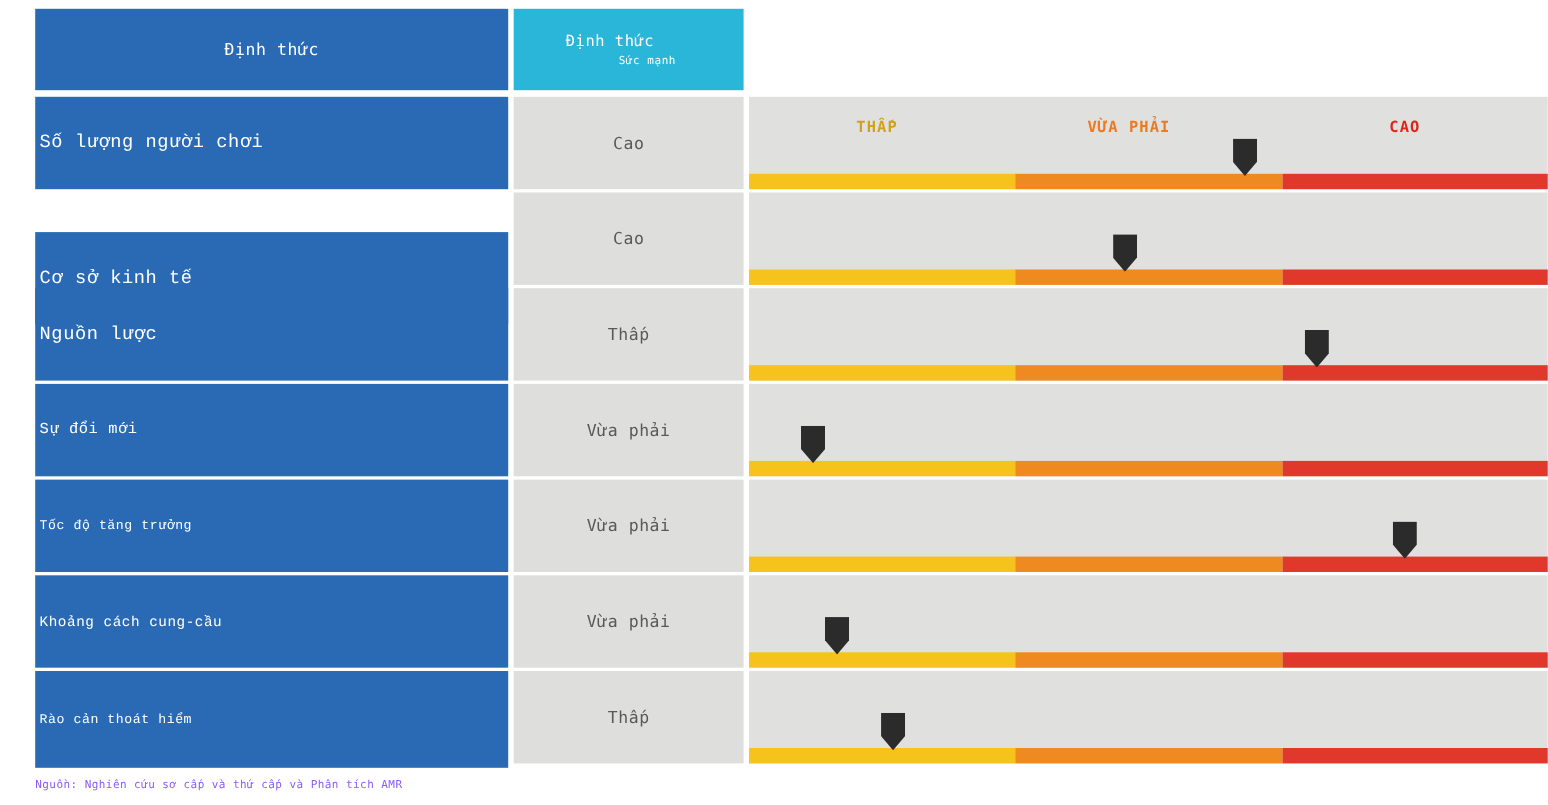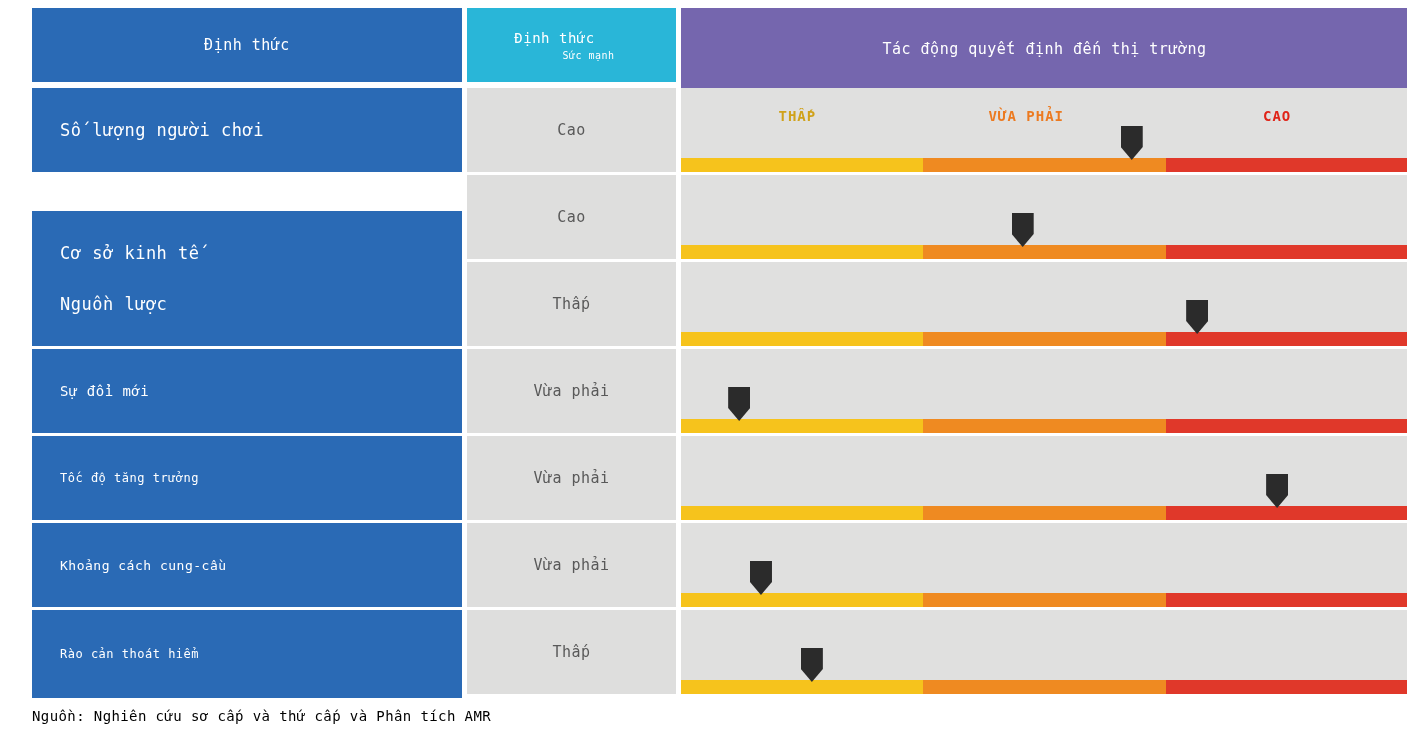--- a/index.html
+++ b/index.html
@@ -83,22 +83,23 @@
   }
 
   
   .label-cell {
     left: 16px;
     width: 430px;
     background: #2a6ab5;
     color: #ffffff;
     display: flex;
     align-items: center;
-    padding-left: 28px;
-    letter-spacing: 0.5px;
+    padding-left: 4px;
+    letter-spacing: 0.5px;
+    font-family: Liberation Mono, monospace;
   }
 
   .strength-cell {
     left: 451px;
     width: 209px;
     background: #dededd;
     color: #595959;
     display: flex;
     align-items: center;
     justify-content: center;
@@ -157,43 +158,40 @@
   }
   .sl-low    { left: 16.0%; color: #d0a21a; }
   .sl-medium { left: 47.5%; color: #ec7a20; }
   .sl-high   { left: 82.0%; color: #e02418; }
 
   
   .source-note {
     position: absolute;
     left: 16px;
     top: 708px;
-    font-size: 14px;
-    color: #000000;
+    font-size: 10px;
+    color: #8b5cf6;
     letter-spacing: 0.4px;
     white-space: nowrap;
   }
 </style>
 </head>
 <body>
 
 <div id="matrix">
 
   <div class="cell hdr-determinant">
     <span>Định thức</span>
   </div>
 
   <div class="cell hdr-strength">
     <span class="l1">Định thức</span>
     <span class="l2">Sức mạnh</span>
   </div>
 
-  <div class="cell hdr-impact">
-    <span>Tác động quyết định đến thị trường</span>
-  </div>
 
   <div id="rows">
       <div class="cell label-cell" style="top: 88px; height: 84px; font-size: 17px;">
         <span>Số lượng người chơi</span>
       </div>
       <div class="cell strength-cell" style="top: 88px; height: 84px;">
         <span>Cao</span>
       </div>
       <div class="cell impact-cell" style="top: 88px; height: 84px;">
         <div class="scale-labels">

